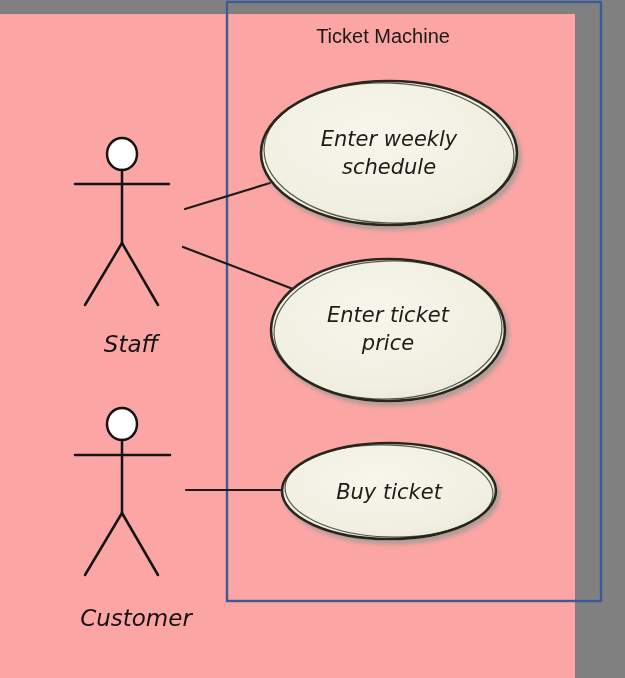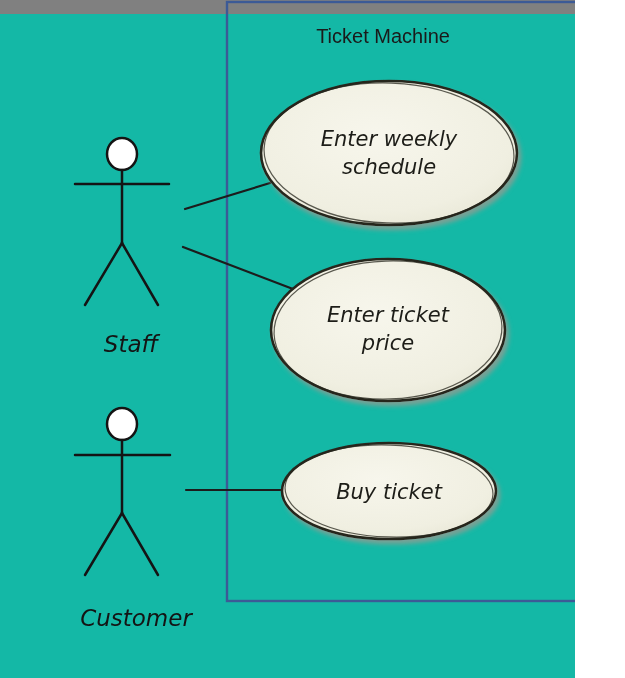--- a/index.html
+++ b/index.html
@@ -3,24 +3,24 @@
 <meta charset="utf-8">
 <style>
   html, body {
     margin: 0;
     padding: 0;
     background: #ffffff;
     font-family: "DejaVu Sans", sans-serif;
   }
   .stage {
     position: relative;
-    width: 575px;
+    width: 625px;
     height: 678px;
     overflow: hidden;
-    background: #14b8a6;
+    background: #fca5a5;
   }
   .gray-top {
     position: absolute;
     left: 0; top: 0;
     width: 625px; height: 14px;
     background: #808080;
   }
   .gray-right {
     position: absolute;
     left: 575px; top: 0;

